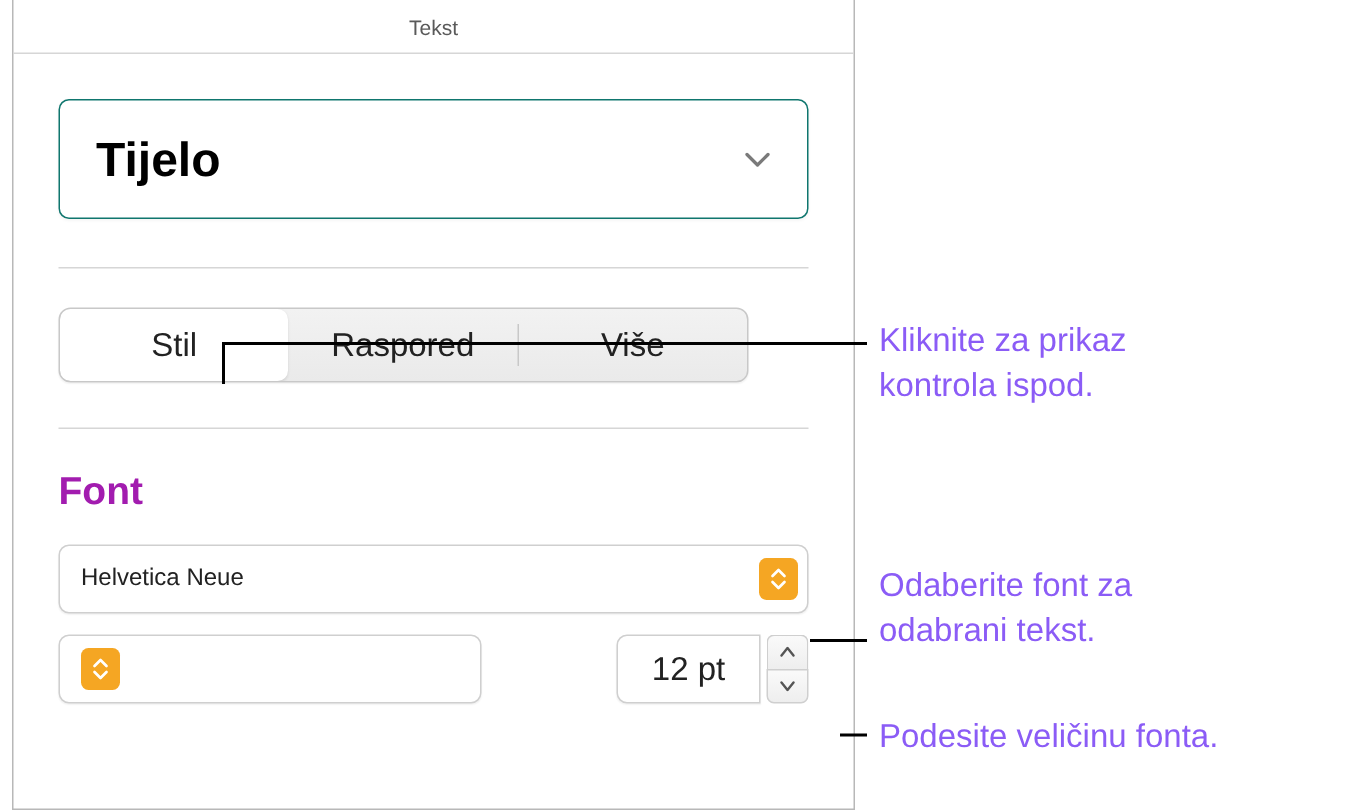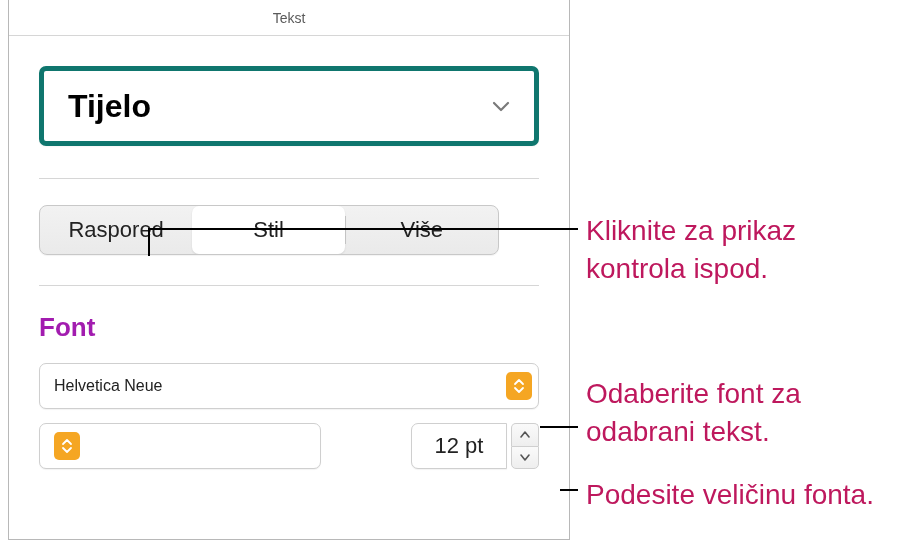--- a/index.html
+++ b/index.html
@@ -33,21 +33,21 @@
       font-size: 14px;
       color: #5a5a5a;
       font-weight: 400;
     }
     .panel-body {
       padding: 30px 30px 0 30px;
     }
     .style-dropdown {
       width: 100%;
       height: 80px;
-      border: 5px solid #0f766e;
+      border: 1px solid #0f766e;
       border-radius: 7px;
       background: #fff;
       display: flex;
       align-items: center;
       justify-content: space-between;
       padding: 0 24px;
       box-shadow: 0 1px 2px rgba(0,0,0,0.04);
     }
     .style-dropdown-label {
       font-size: 32px;
@@ -179,22 +179,22 @@
       justify-content: center;
       cursor: pointer;
     }
     .stepper-btn:first-child { border-radius: 5px 5px 0 0; border-bottom: none; }
     .stepper-btn:last-child { border-radius: 0 0 5px 5px; }
     .stepper-btn svg { width: 10px; height: 7px; }
 
     
     .callout {
       position: absolute;
-      font-size: 28px;
-      color: #be185d;
+      font-size: 22px;
+      color: #8b5cf6;
       line-height: 1.35;
     }
     .callout-line {
       position: absolute;
       background: #000;
       height: 1.5px;
     }
     .callout-line-v {
       position: absolute;
       background: #000;
@@ -216,25 +216,25 @@
       <span class="chevron-icon">
         <svg viewBox="0 0 18 12">
             <path d="M2 3 L9 10 L16 3" stroke="#7a7a7a" stroke-width="2.2" fill="none" stroke-linecap="round" stroke-linejoin="round"></path>
           </svg>
       </span>
     </div>
 
     <div class="hr"></div>
 
     <div class="tabs">
+      <div class="tab active">
+        <span>Stil</span>
+      </div>
       <div class="tab">
         <span>Raspored</span>
-      </div>
-      <div class="tab active">
-        <span>Stil</span>
       </div>
       <div class="tab-sep"></div>
       <div class="tab">
         <span>Više</span>
       </div>
     </div>
 
     <div class="hr2"></div>
 
     <div class="section-label">Font</div>

